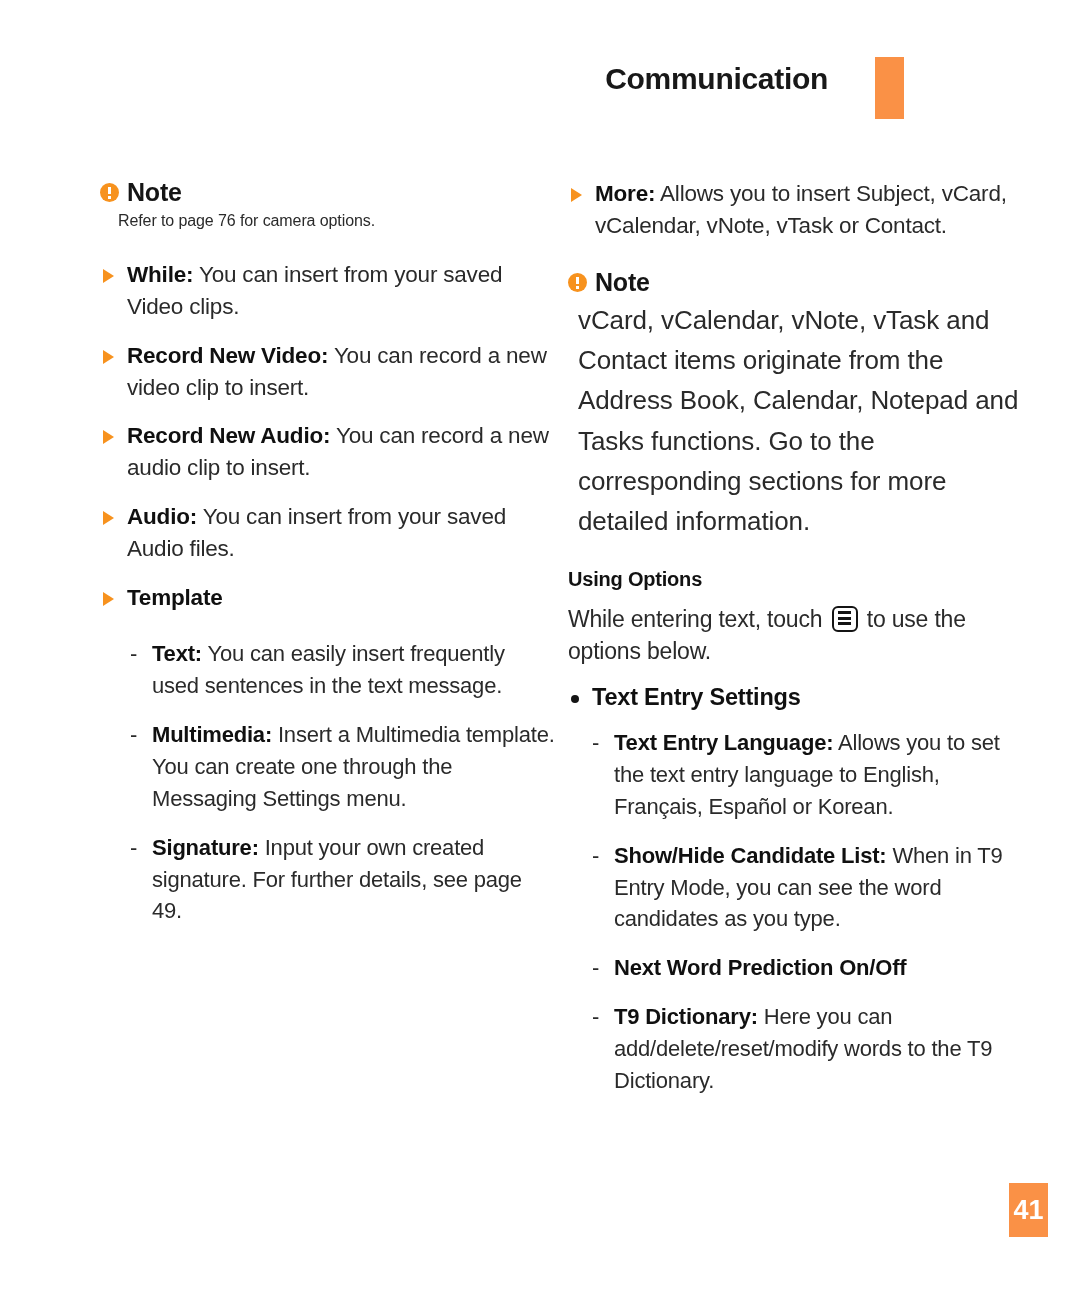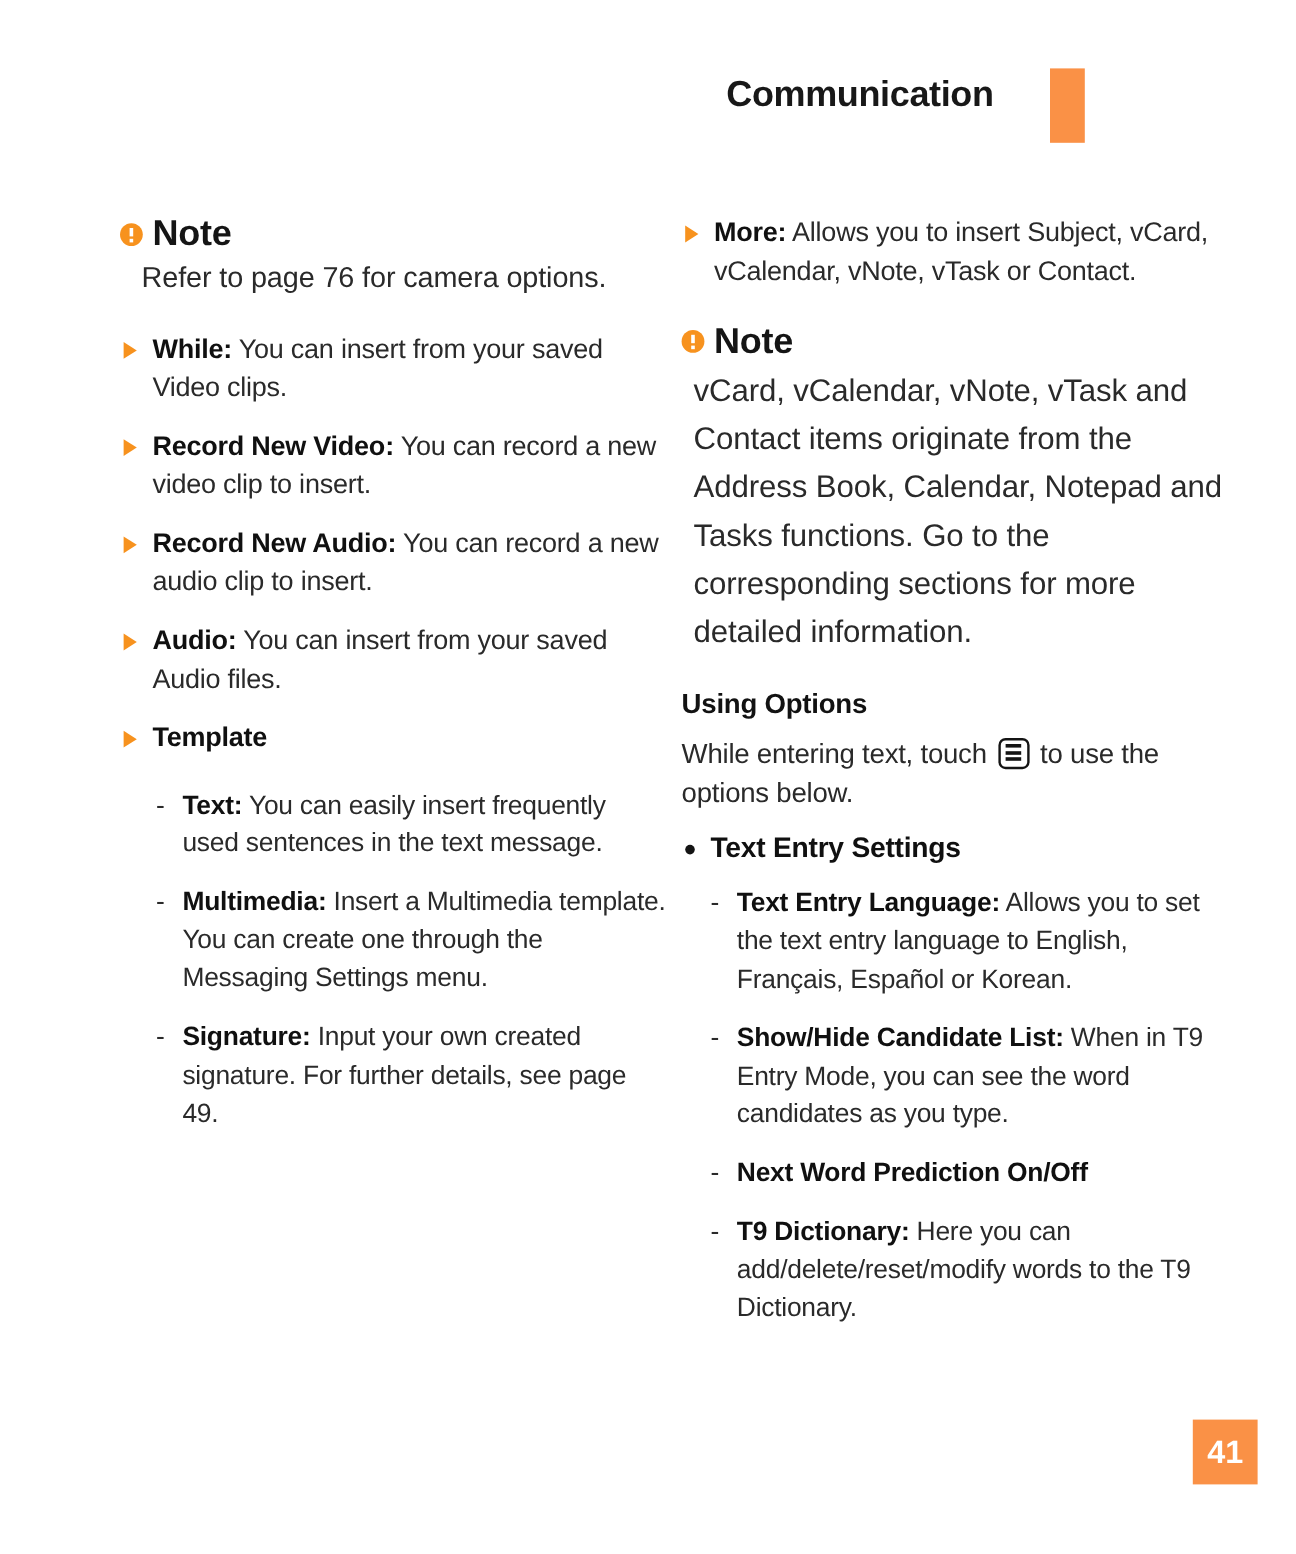--- a/index.html
+++ b/index.html
@@ -58,21 +58,21 @@
   .col-left  { left: 100px; width: 455px; }
   .col-right { left: 568px; width: 460px; }
 
   
   .block { margin-bottom: 18px; }
 
   
   .note-head {
     display: flex;
     align-items: center;
-    font-size: 30px;
+    font-size: 25px;
     font-weight: bold;
     color: #151515;
     margin-bottom: 3px;
     letter-spacing: -0.2px;
   }
   .note-icon {
     display: inline-block;
     width: 19px;
     height: 19px;
     border-radius: 50%;
@@ -93,21 +93,21 @@
   .note-icon::after {
     content: "";
     position: absolute;
     left: 8px;
     top: 13px;
     width: 3px;
     height: 3px;
     background: #ffffff;
   }
   .note-body {
-    font-size: 24px;
+    font-size: 16px;
     line-height: 1.42;
     color: #2a2a2a;
     padding-left: 18px;
     letter-spacing: -0.1px;
   }
   .note-body-sm {
     font-size: 26px;
     line-height: 1.55;
     padding-left: 10px;
   }
@@ -146,21 +146,21 @@
     letter-spacing: -0.2px;
   }
   .dash-item .dash {
     position: absolute;
     left: 0;
     top: 0;
   }
 
   
   .sec-head {
-    font-size: 23px;
+    font-size: 20px;
     font-weight: bold;
     color: #121212;
     margin: 26px 0 12px 0;
     letter-spacing: -0.2px;
   }
   .para {
     font-size: 23px;
     line-height: 1.42;
     color: #2a2a2a;
     margin-bottom: 16px;
@@ -208,21 +208,21 @@
   }
   .menu-icon i:nth-child(1) { top: 3.5px; }
   .menu-icon i:nth-child(2) { top: 9px; }
   .menu-icon i:nth-child(3) { top: 14.5px; }
 
   
   .page-number {
     position: absolute;
     right: 32px;
     bottom: 58px;
-    width: 54px;
+    width: 39px;
     height: 54px;
     background: #fa9146;
     color: #ffffff;
     font-size: 27px;
     font-weight: bold;
     display: flex;
     align-items: center;
     justify-content: center;
   }
 </style>

